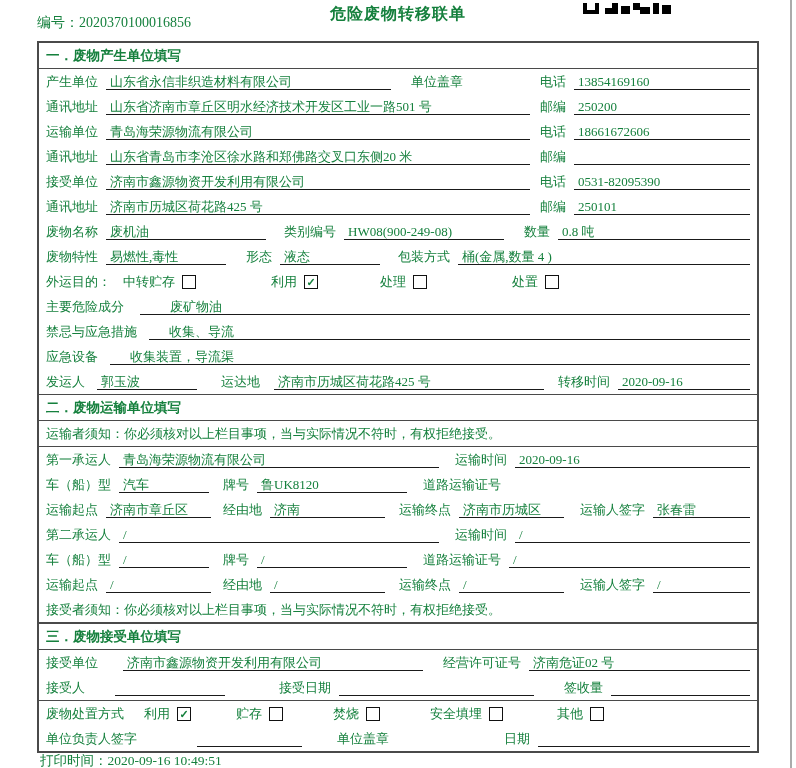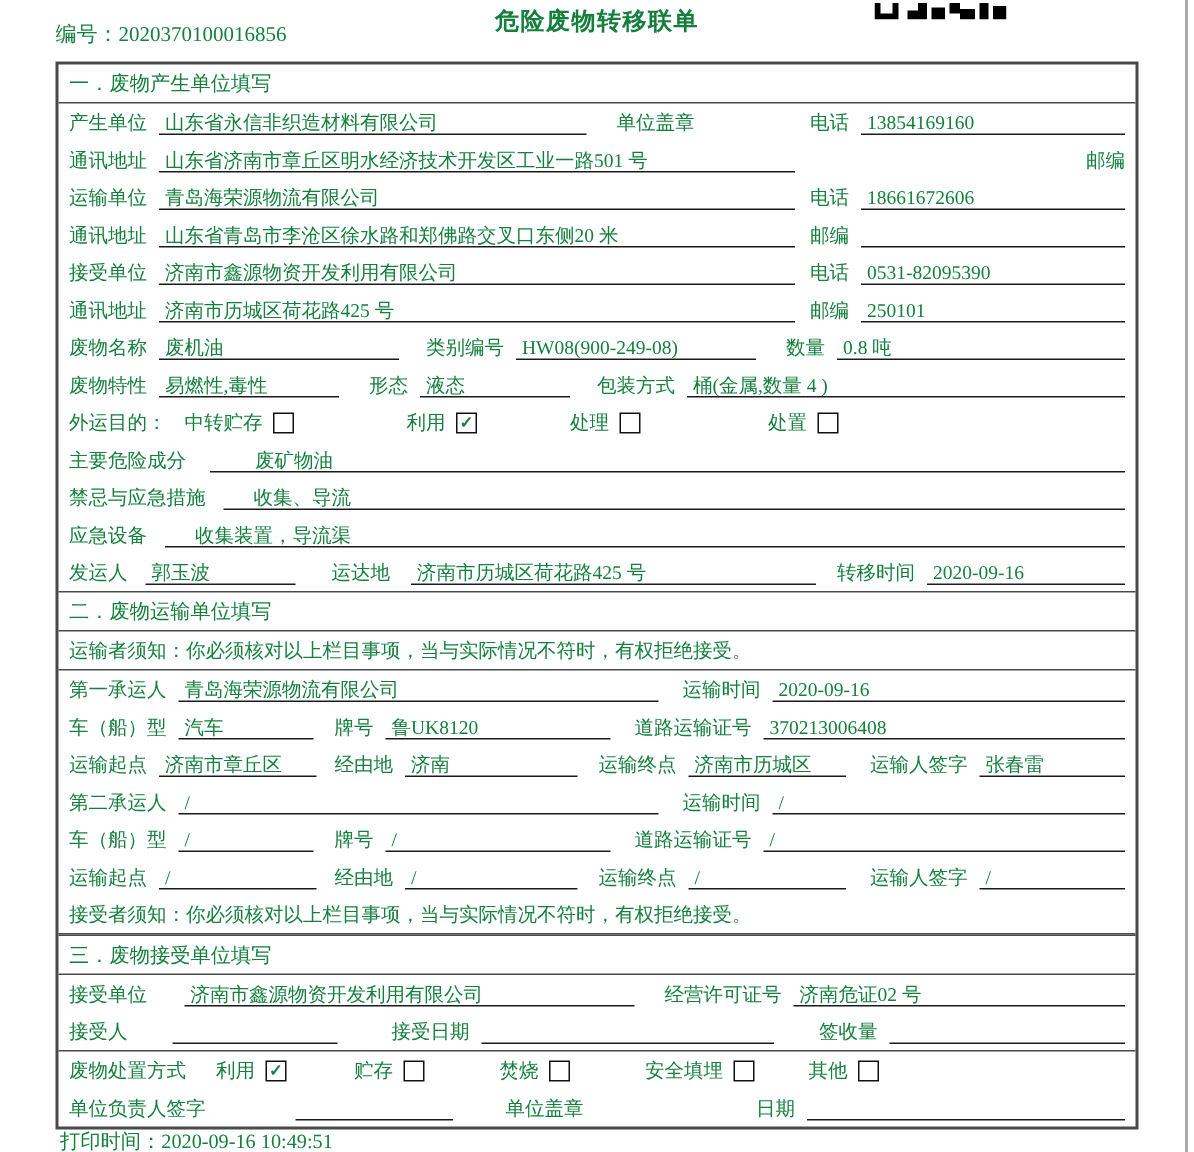--- a/index.html
+++ b/index.html
@@ -6,39 +6,39 @@
   .page{position:relative;width:796px;height:768px;background:#ffffff;overflow:hidden;
         font-family:"Liberation Serif","DejaVu Serif",serif;color:#15803d;}
   .serial{position:absolute;left:37px;top:14px;font-size:14px;white-space:nowrap;}
   .title{position:absolute;left:0;top:4px;width:100%;text-align:center;font-size:16px;
          font-weight:bold;letter-spacing:1px;}
   .qr{position:absolute;left:583px;top:0;width:88px;height:11px;}
   .edge-line{position:absolute;left:790px;top:0;width:2px;height:768px;background:#ababab;}
   .tbl{position:absolute;left:37px;top:41px;width:722px;height:712px;border:2px solid #4a4a4a;
        box-sizing:border-box;display:flex;flex-direction:column;background:#fff;}
   .row{flex:1 1 0;display:flex;align-items:center;padding:0 7px;font-size:13px;white-space:nowrap;}
-  .hdr{font-weight:normal;font-size:13.5px;border-top:1px solid #4a4a4a;border-bottom:1px solid #4a4a4a;}
+  .hdr{font-weight:bold;font-size:13.5px;border-top:1px solid #4a4a4a;border-bottom:1px solid #4a4a4a;}
   .hdr-first{border-top:none;}
   .sep-b{border-bottom:1px solid #4a4a4a;}
   .lb{white-space:nowrap;}
   .u{display:inline-block;border-bottom:1px solid #1a1a1a;height:17px;line-height:17px;
      margin-left:8px;padding:0 4px;box-sizing:border-box;white-space:nowrap;overflow:visible;}
   .grow{flex:1 1 auto;}
   .rgt{margin-left:auto;display:flex;align-items:center;}
   .opt{display:inline-flex;align-items:center;}
   .box{display:inline-block;width:12px;height:12px;border:1px solid #111;margin-left:7px;
        font-size:11px;line-height:12px;text-align:center;font-weight:bold;box-sizing:content-box;}
   .print-line{position:absolute;left:40px;top:752px;font-size:13.5px;}
   .w90{width:90px}.w100{width:100px}.w105{width:105px}.w110{width:110px}.w115{width:115px}
   .w120{width:120px}.w150{width:150px}.w160{width:160px}.w176{width:176px}
   .w195{width:195px}.w270{width:270px}.w285{width:285px}.w300{width:300px}.w320{width:320px}
   .w424{width:424px}
   .ml12{margin-left:12px}.ml14{margin-left:14px}.ml16{margin-left:16px}.ml18{margin-left:18px}
   .ml20{margin-left:20px}.ml24{margin-left:24px}.ml25{margin-left:25px}.ml30{margin-left:30px}
-  .ml35{margin-left:35px}.ml36{margin-left:16px}.ml40{margin-left:36px}.ml45{margin-left:45px}
+  .ml35{margin-left:35px}.ml36{margin-left:16px}.ml40{margin-left:54px}.ml45{margin-left:45px}
   .ml50{margin-left:50px}.ml60{margin-left:60px}.ml62{margin-left:62px}.ml75{margin-left:75px}
   .ml85{margin-left:85px}.ml115{margin-left:115px}
   .pl20{padding-left:20px}.pl30{padding-left:30px}
 </style>
 </head>
 <body>
 
 <div class="page">
 
   <div class="serial"><span>编号：</span><span>2020370100016856</span></div>
@@ -71,20 +71,21 @@
         <span class="lb">电话</span>
         <span class="u w176">13854169160</span>
       </span>
     </div>
 
     <div class="row">
       <span class="lb">通讯地址</span>
       <span class="u w424">山东省济南市章丘区明水经济技术开发区工业一路501 号</span>
       <span class="rgt">
         <span class="lb">邮编</span>
+        <span class="u w176">250200</span>
       </span>
     </div>
 
     <div class="row">
       <span class="lb">运输单位</span>
       <span class="u w424">青岛海荣源物流有限公司</span>
       <span class="rgt">
         <span class="lb">电话</span>
         <span class="u w176">18661672606</span>
       </span>
@@ -193,21 +194,20 @@
       <span class="lb ml36">运输时间</span>
       <span class="u grow">2020-09-16</span>
     </div>
 
     <div class="row">
       <span class="lb">车（船）型</span>
       <span class="u w90">汽车</span>
       <span class="lb ml14">牌号</span>
       <span class="u w150">鲁UK8120</span>
       <span class="lb ml16">道路运输证号</span>
-      <span class="u grow">370213006408</span>
     </div>
 
     <div class="row">
       <span class="lb">运输起点</span>
       <span class="u w105">济南市章丘区</span>
       <span class="lb ml12">经由地</span>
       <span class="u w115">济南</span>
       <span class="lb ml14">运输终点</span>
       <span class="u w105">济南市历城区</span>
       <span class="lb ml16">运输人签字</span>

